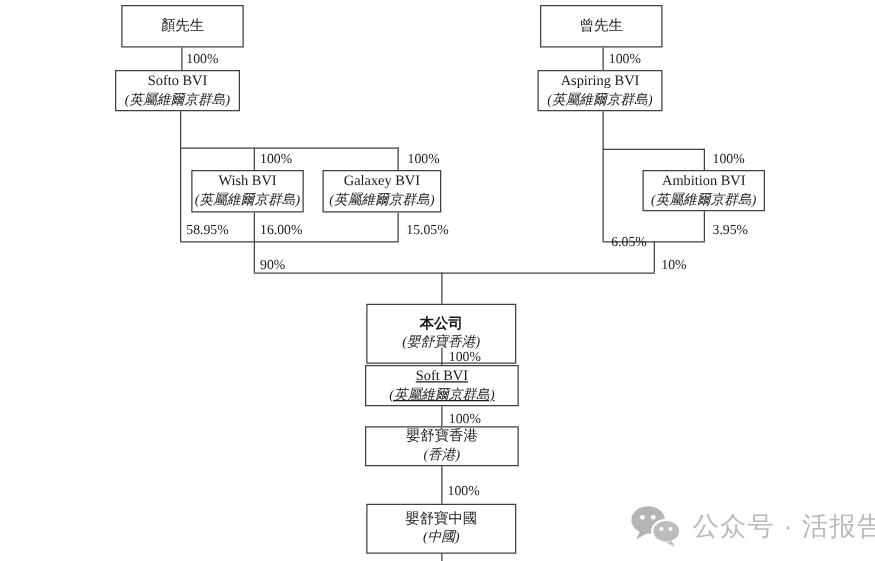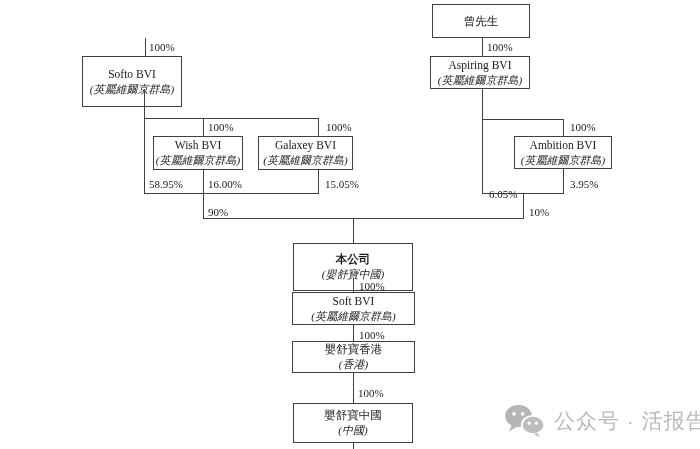--- a/index.html
+++ b/index.html
@@ -51,25 +51,29 @@
     font-size: 21px;
     letter-spacing: 1px;
     white-space: nowrap;
   }
 </style>
 </head>
 <body>
 
 <div id="stage">
 
+  <div class="node" style="left:97px;  top:4px;   width:98px;  height:34px;">
+    <span class="name">顏先生</span>
+
+  </div>
   <div class="node" style="left:432px; top:4px;   width:98px;  height:34px;">
     <span class="name">曾先生</span>
 
   </div>
-  <div class="node" style="left:82px;  top:56px;  width:100px; height:51px;">
+  <div class="node" style="left:92px;  top:56px;  width:100px; height:33px;">
     <span class="name">Softo BVI</span>
     <span class="sub">(英屬維爾京群島)</span>
   </div>
   <div class="node" style="left:430px; top:56px;  width:100px; height:33px;">
     <span class="name">Aspiring BVI</span>
     <span class="sub">(英屬維爾京群島)</span>
   </div>
   <div class="node" style="left:153px; top:136px; width:90px;  height:34px;">
     <span class="name">Wish BVI</span>
     <span class="sub">(英屬維爾京群島)</span>
@@ -77,23 +81,23 @@
   <div class="node" style="left:258px; top:136px; width:95px;  height:34px;">
     <span class="name">Galaxey BVI</span>
     <span class="sub">(英屬維爾京群島)</span>
   </div>
   <div class="node" style="left:514px; top:136px; width:98px;  height:33px;">
     <span class="name">Ambition BVI</span>
     <span class="sub">(英屬維爾京群島)</span>
   </div>
   <div class="node bold" style="left:293px; top:243px; width:120px; height:48px;">
     <span class="name">本公司</span>
-    <span class="sub">(嬰舒寶中國)</span>
+    <span class="sub">(嬰舒寶香港)</span>
   </div>
-  <div class="node" style="left:292px; top:292px; width:123px; height:33px;">
+  <div class="node" style="left:292px; top:292px; width:123px; height:33px;text-decoration:underline;">
     <span class="name">Soft BVI</span>
     <span class="sub">(英屬維爾京群島)</span>
   </div>
   <div class="node" style="left:293px; top:403px; width:120px; height:40px;">
     <span class="name">嬰舒寶中國</span>
     <span class="sub">(中國)</span>
   </div>
   <div class="node" style="left:292px; top:341px; width:123px; height:32px;">
     <span class="name">嬰舒寶香港</span>
     <span class="sub">(香港)</span>

